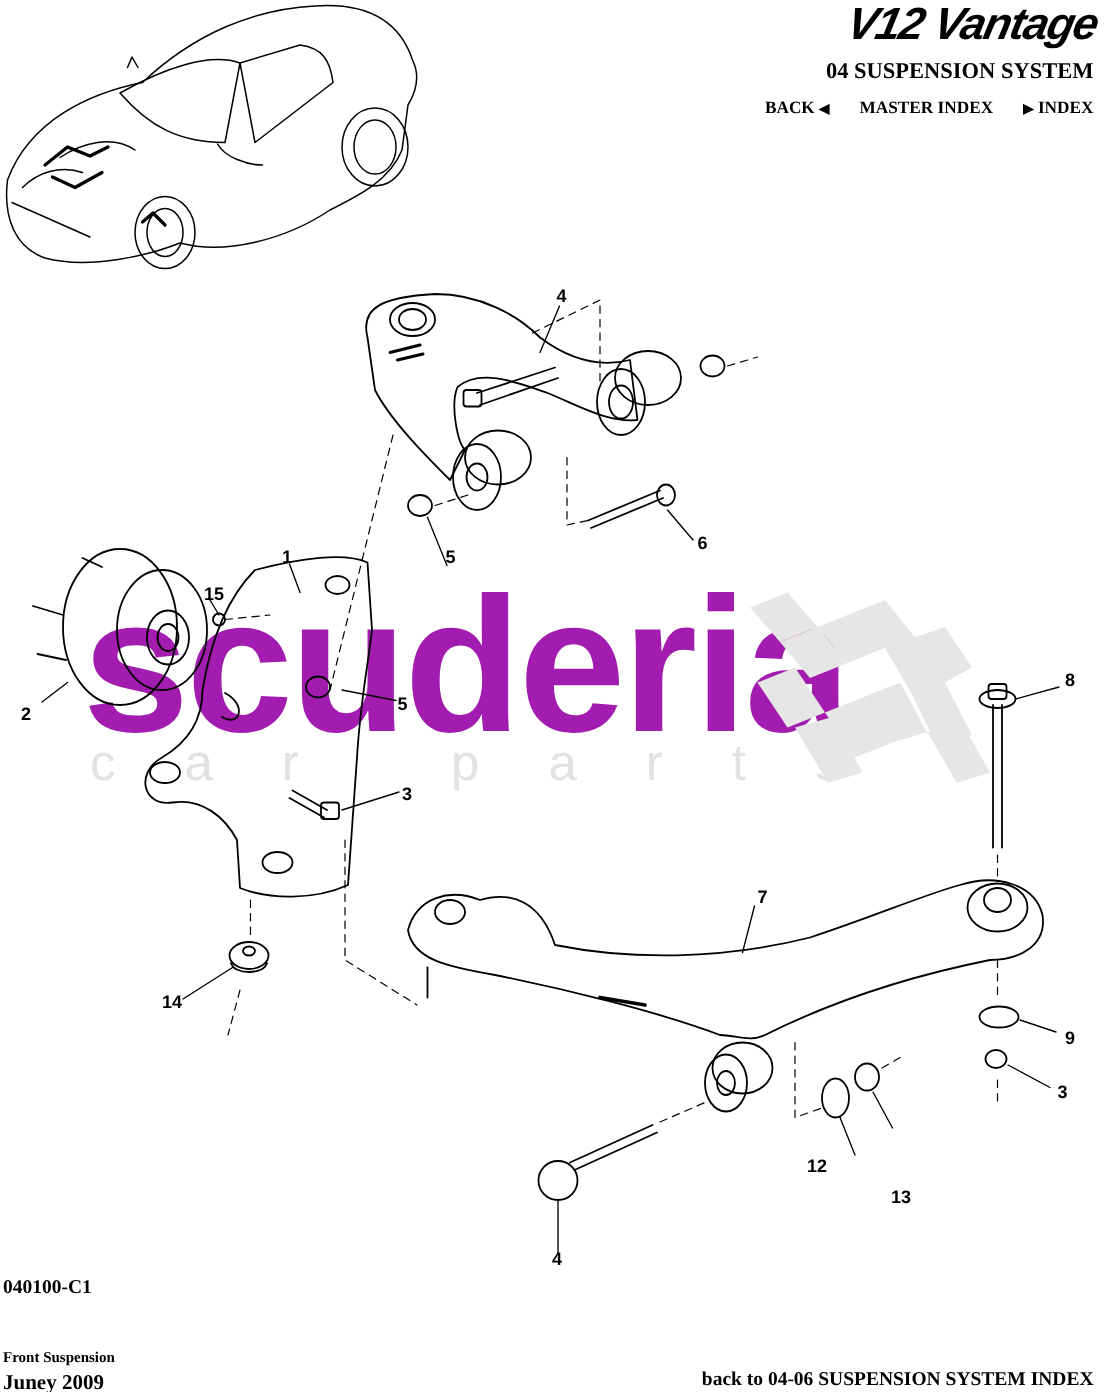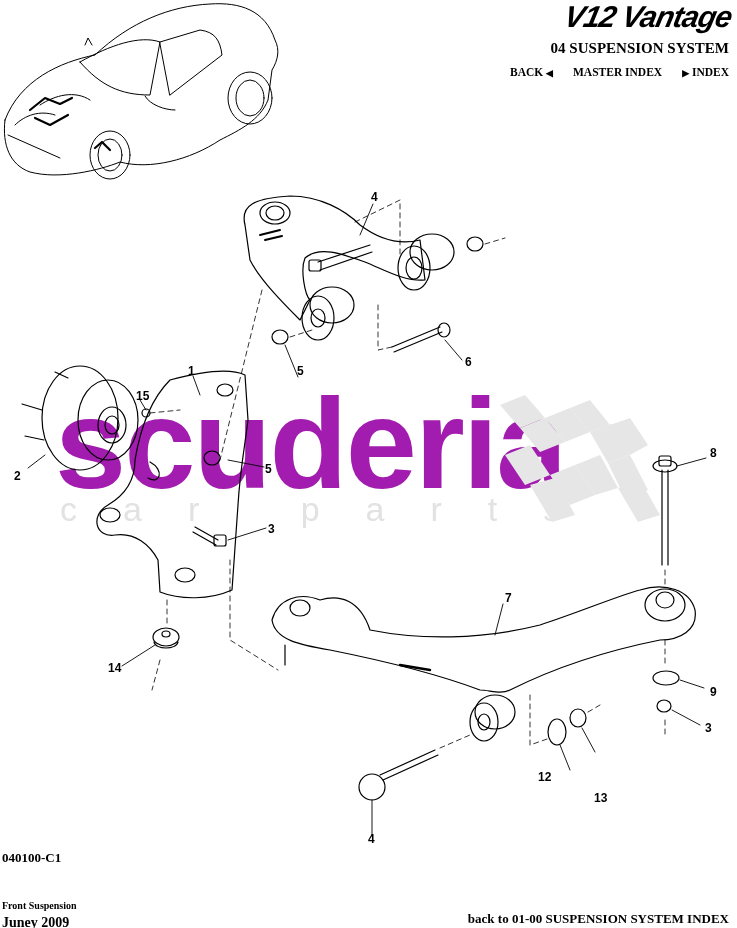--- a/index.html
+++ b/index.html
@@ -212,13 +212,13 @@
   <a>MASTER INDEX</a>
   <a>
     <span class="tri">▶</span>
     <span>INDEX</span>
   </a>
 </div>
 
 <div class="abs footer-code">040100-C1</div>
 <div class="abs footer-title">Front Suspension</div>
 <div class="abs footer-date">Juney 2009</div>
-<a class="abs footer-link">back to 01-00 SUSPENSION SYSTEM INDEX</a>
+<a class="abs footer-link">back to 04-06 SUSPENSION SYSTEM INDEX</a>
 
 </body></html>

